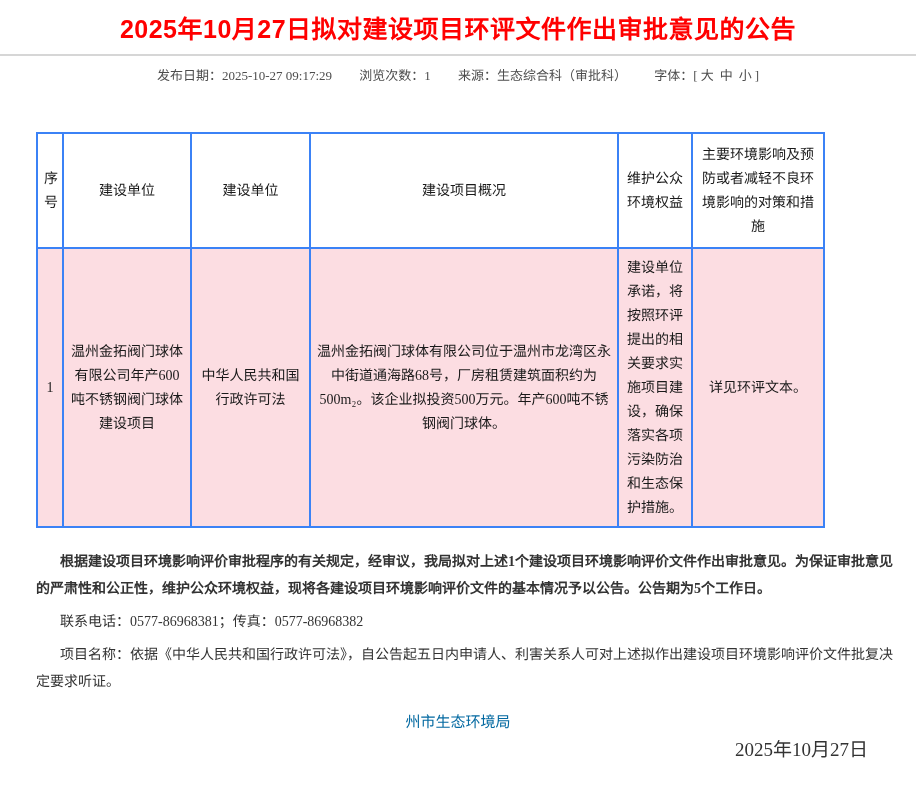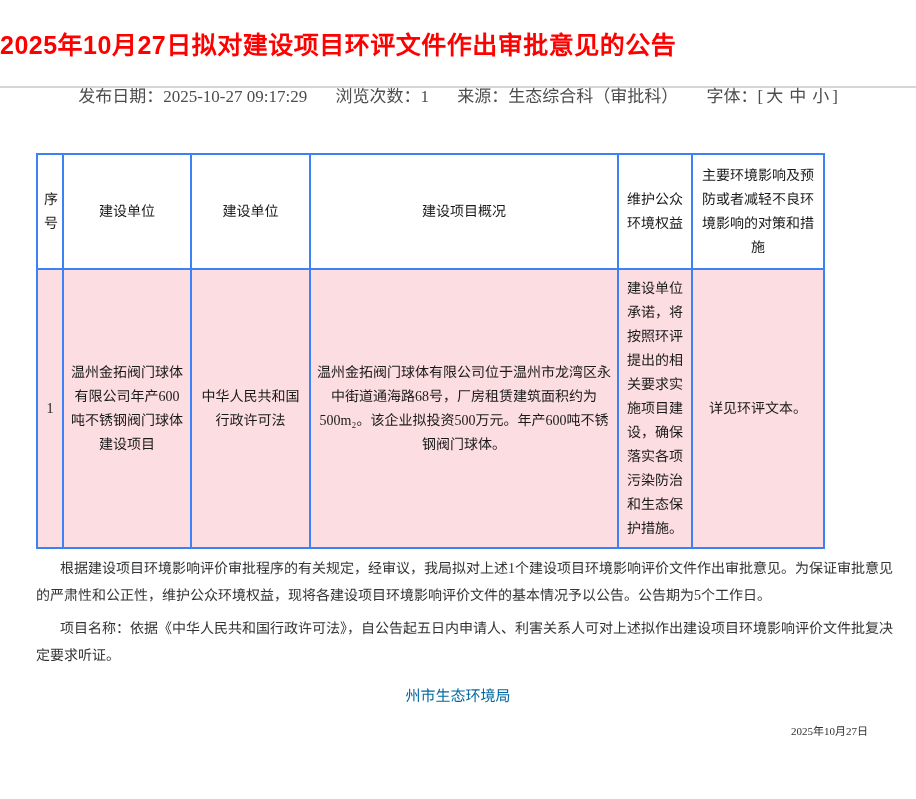--- a/index.html
+++ b/index.html
@@ -6,35 +6,36 @@
   html, body {
     margin: 0; padding: 0;
     width: 916px; height: 799px;
     background: #ffffff;
     overflow: hidden;
     font-family: "Liberation Serif", "DejaVu Serif", serif;
     color: #333333;
   }
   
   .title-bar {
-    height: 86px;
-    display: flex; align-items: center; justify-content: flex-start;
+    height: 54px;
+    display: flex; align-items: center; justify-content: center;
   }
   .title-bar h1 {
     margin: 0;
     font-family: "Liberation Sans", "DejaVu Sans", sans-serif;
     font-size: 25px; font-weight: bold;
     color: #ff0000;
     letter-spacing: 0.5px;
   }
   .divider { border-top: 2px solid #d6d6d6; }
   
   .meta-bar {
+    padding-top: 11px;
     text-align: center;
-    font-size: 17px;
+    font-size: 13px;
     color: #4d4d4d;
     line-height: 18px;
   }
   .meta-item { margin: 0 12px; }
   .font-size-link { cursor: pointer; margin: 0 3px; }
   
   table.approval-table {
     border-collapse: collapse;
     margin: 47px 0 0 36px;
     table-layout: fixed;
@@ -56,34 +57,34 @@
   table.approval-table tbody td { text-align: center; }
   table.approval-table tbody td.seq-cell { text-align: center; }
   td.overview-cell { line-height: 26px; }
   
   .content { padding: 0 20px 0 36px; font-size: 14px; }
   .content p {
     margin: 6px 0 0 0;
     line-height: 27px;
     text-indent: 24px;
   }
-  .content p.first { margin-top: 6px; }
+  .content p.first { margin-top: 20px; font-weight: bold; }
   
   .footer-org {
     margin-top: 14px;
     text-align: center;
     font-size: 15px;
     line-height: 27px;
     color: #0369a1;
   }
   .footer-date {
-    margin-top: 8px;
+    margin-top: 0;
     text-align: right;
     padding-right: 48px;
-    font-size: 11px;
+    font-size: 19px;
     line-height: 27px;
     color: #333333;
   }
 </style>
 </head>
 <body>
 
 <div class="title-bar">
   <h1>2025年10月27日拟对建设项目环评文件作出审批意见的公告</h1>
 </div>
@@ -123,17 +124,18 @@
       <td>中华人民共和国行政许可法</td>
       <td class="overview-cell">温州金拓阀门球体有限公司位于温州市龙湾区永中街道通海路68号，厂房租赁建筑面积约为500m₂。该企业拟投资500万元。年产600吨不锈钢阀门球体。</td>
       <td>建设单位承诺，将按照环评提出的相关要求实施项目建设，确保落实各项污染防治和生态保护措施。</td>
       <td>详见环评文本。</td>
     </tr>
   </tbody>
 </table>
 
 <div class="content">
   <p class="first">根据建设项目环境影响评价审批程序的有关规定，经审议，我局拟对上述1个建设项目环境影响评价文件作出审批意见。为保证审批意见的严肃性和公正性，维护公众环境权益，现将各建设项目环境影响评价文件的基本情况予以公告。公告期为5个工作日。</p>
+  <p>联系电话：0577-86968381；传真：0577-86968382</p>
   <p>项目名称：依据《中华人民共和国行政许可法》，自公告起五日内申请人、利害关系人可对上述拟作出建设项目环境影响评价文件批复决定要求听证。</p>
 </div>
 
 <div class="footer-org">州市生态环境局</div>
 <div class="footer-date">2025年10月27日</div>
 
 </body></html>

